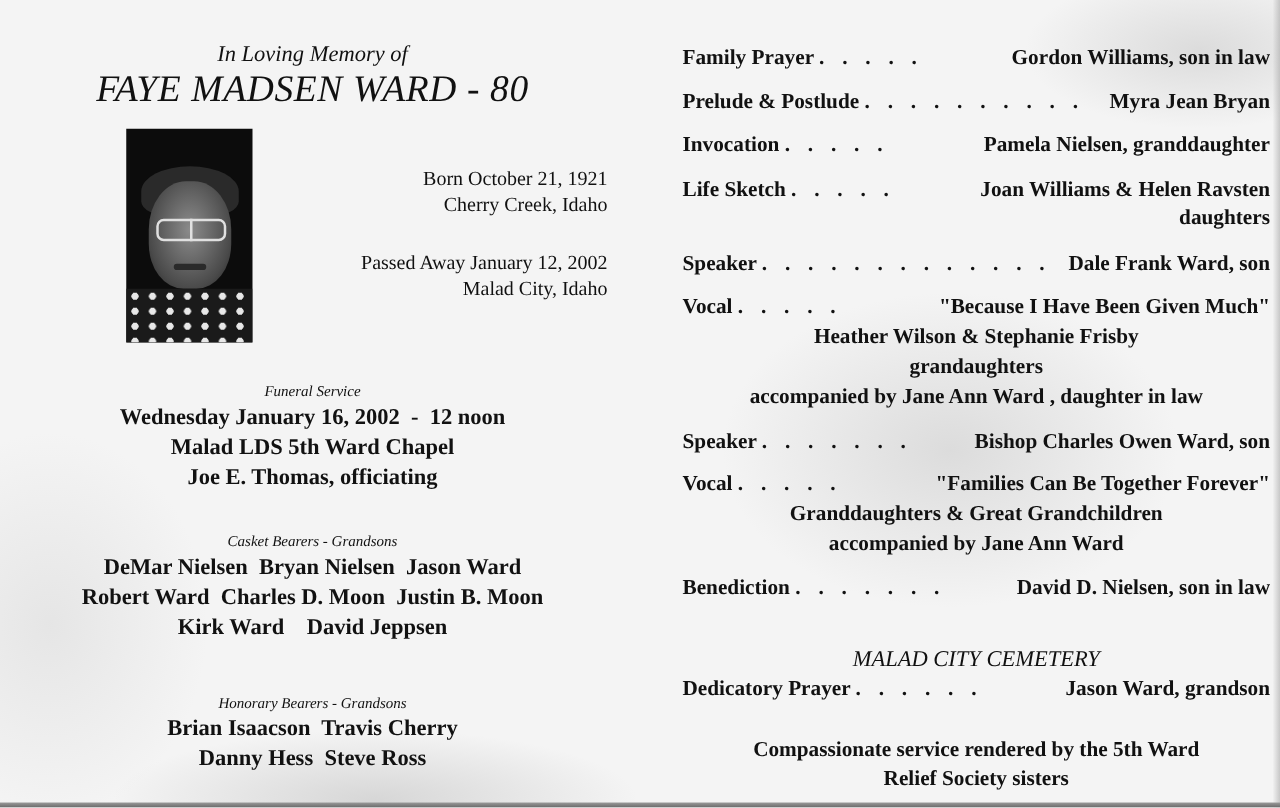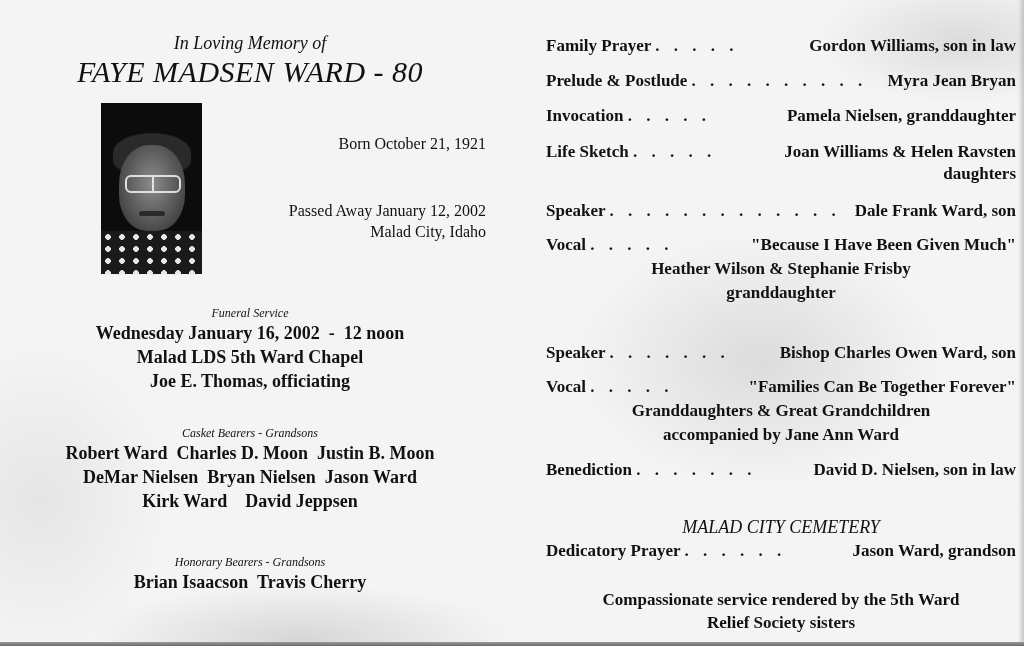--- a/index.html
+++ b/index.html
@@ -96,43 +96,45 @@
 <div id="photo" title="Black and white portrait of an elderly woman wearing glasses">
   <div class="hair"></div>
   <div class="face"></div>
   <div class="glasses"></div>
   <div class="mouth"></div>
   <div class="dress"></div>
 </div>
 
 <div id="born-block" class="birth-block">
   <div>Born October 21, 1921</div>
+  <div>Cherry Creek, Idaho</div>
 </div>
 <div id="passed-block" class="birth-block">
   <div>Passed Away January 12, 2002</div>
   <div>Malad City, Idaho</div>
 </div>
 
 <div id="funeral" class="center">
   <div class="section-title">Funeral Service</div>
   <div class="section-line" style="white-space:pre">Wednesday January 16, 2002  -  12 noon</div>
   <div class="section-line">Malad LDS 5th Ward Chapel</div>
   <div class="section-line">Joe E. Thomas, officiating</div>
 </div>
 
 <div id="casket" class="center">
   <div class="section-title">Casket Bearers - Grandsons</div>
+  <div class="section-line" style="white-space:pre">DeMar Nielsen  Bryan Nielsen  Jason Ward</div>
   <div class="section-line" style="white-space:pre">Robert Ward  Charles D. Moon  Justin B. Moon</div>
-  <div class="section-line" style="white-space:pre">DeMar Nielsen  Bryan Nielsen  Jason Ward</div>
   <div class="section-line" style="white-space:pre">Kirk Ward    David Jeppsen</div>
 </div>
 
 <div id="honorary" class="center">
   <div class="section-title">Honorary Bearers - Grandsons</div>
   <div class="section-line" style="white-space:pre">Brian Isaacson  Travis Cherry</div>
+  <div class="section-line" style="white-space:pre">Danny Hess  Steve Ross</div>
 </div>
 
 <div class="right-col" style="top:0; height:646px;">
   <div class="prog-row" style="top:36px">
     <span class="role"><span>Family Prayer</span> <span class="dots">. . . . .</span></span>
     <span class="person">Gordon Williams, son in law</span>
   </div>
   <div class="prog-row" style="top:71px">
     <span class="role"><span>Prelude &amp; Postlude</span> <span class="dots">. . . . . . . . . .</span></span>
     <span class="person">Myra Jean Bryan</span>
@@ -150,21 +152,22 @@
   <div class="prog-row" style="top:201px">
     <span class="role"><span>Speaker</span> <span class="dots">. . . . . . . . . . . . .</span></span>
     <span class="person">Dale Frank Ward, son</span>
   </div>
 
   <div class="prog-row" style="top:235px">
     <span class="role"><span>Vocal</span> <span class="dots">. . . . .</span></span>
     <span class="person">"Because I Have Been Given Much"</span>
   </div>
   <div class="prog-sub" style="top:259px">Heather Wilson &amp; Stephanie Frisby</div>
-  <div class="prog-sub" style="top:283px">granddaughter</div>
+  <div class="prog-sub" style="top:283px">grandaughters</div>
+  <div class="prog-sub" style="top:307px">accompanied by Jane Ann Ward , daughter in law</div>
 
   <div class="prog-row" style="top:343px">
     <span class="role"><span>Speaker</span> <span class="dots">. . . . . . .</span></span>
     <span class="person">Bishop Charles Owen Ward, son</span>
   </div>
 
   <div class="prog-row" style="top:377px">
     <span class="role"><span>Vocal</span> <span class="dots">. . . . .</span></span>
     <span class="person">"Families Can Be Together Forever"</span>
   </div>

